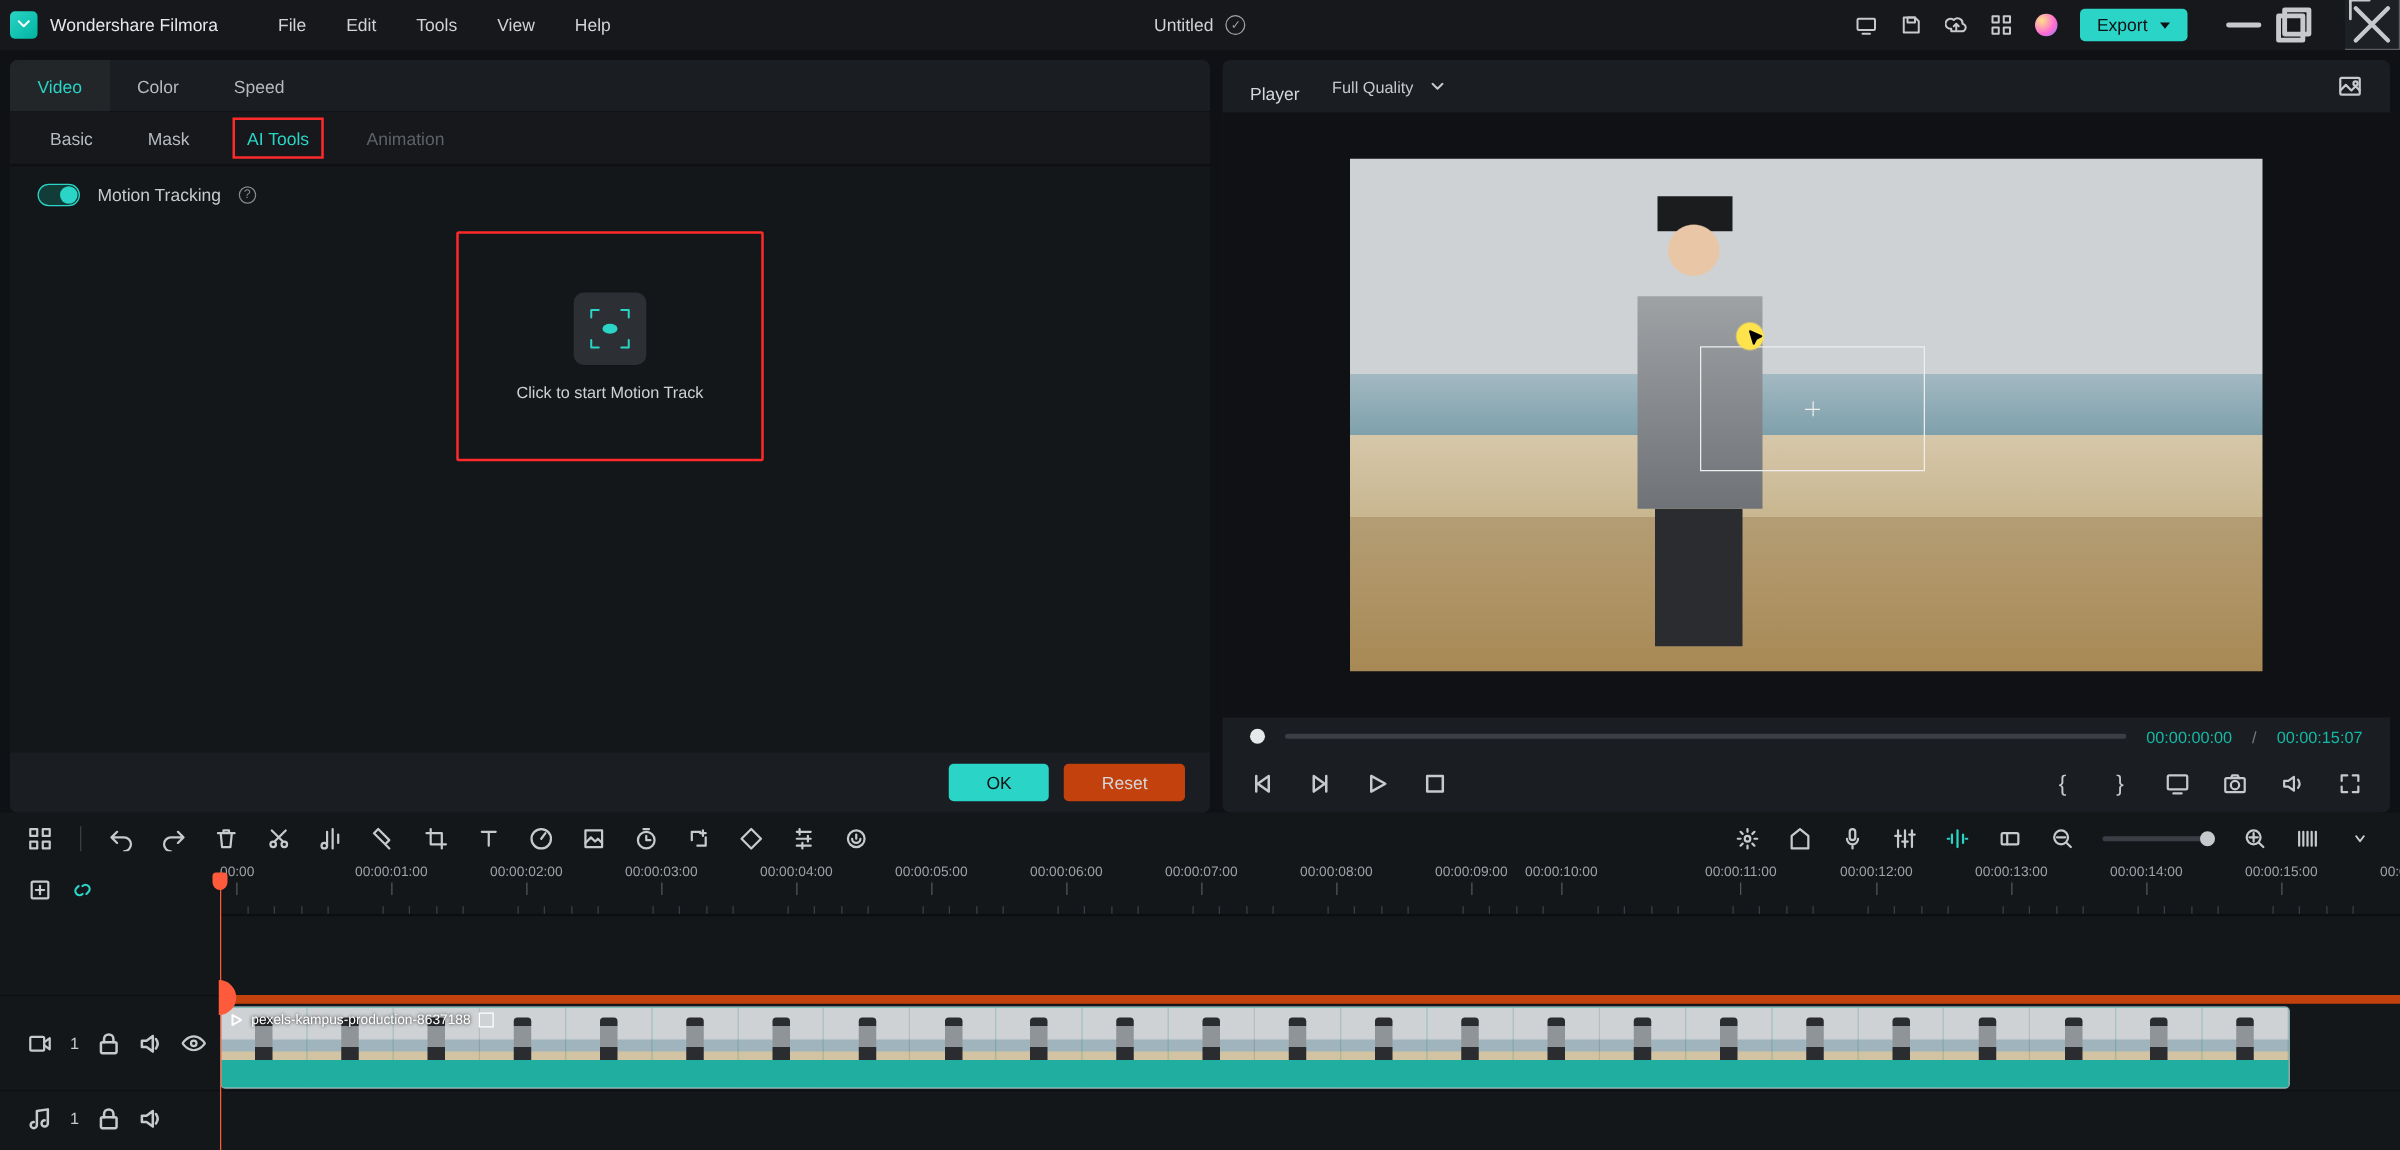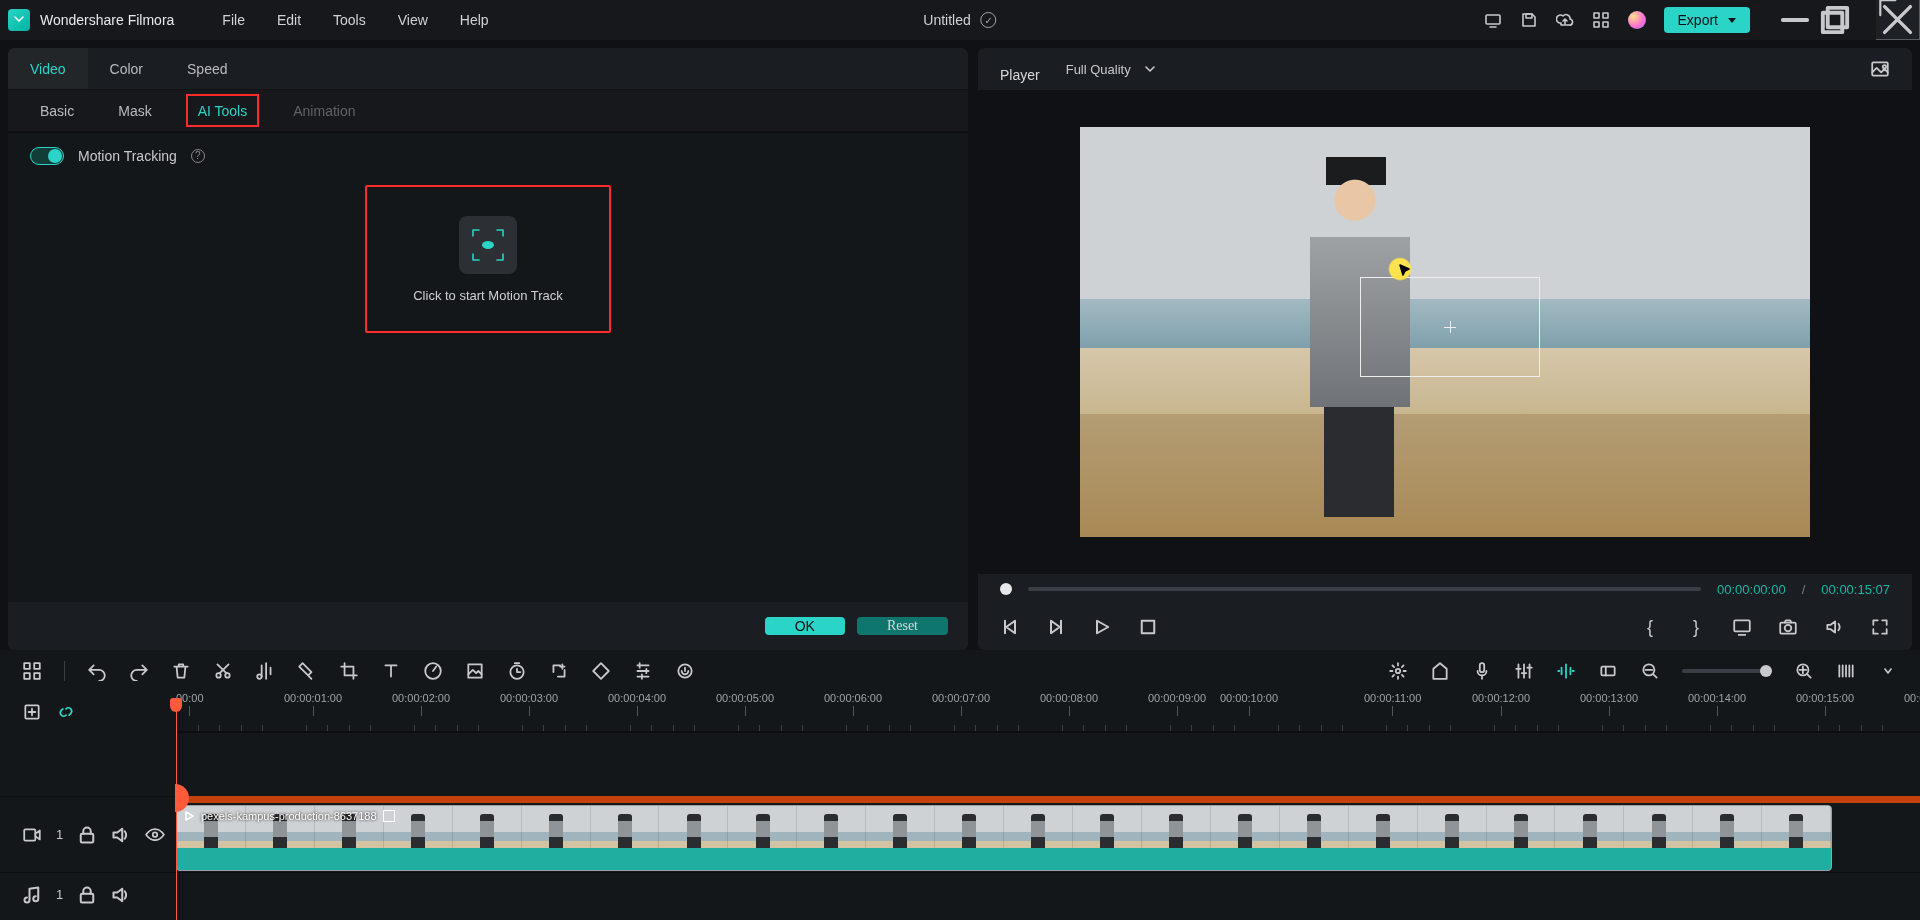--- a/index.html
+++ b/index.html
@@ -39,27 +39,27 @@
   .sec-head{display:flex;align-items:center;gap:14px;padding:14px 22px;}
   .toggle{width:34px;height:18px;border-radius:9px;background:#3a3e44;border:1px solid #676b71;position:relative;}
   .toggle.on{background:#123c38;border-color:#2ad4c6;}
   .toggle .knob{position:absolute;top:1px;left:1px;width:14px;height:14px;border-radius:50%;background:#8b8f95;}
   .toggle.on .knob{left:17px;background:#2ad4c6;}
   .sec-title{font-size:14px;}
   .sec-hint{width:14px;height:14px;border:1px solid #888;border-radius:50%;font-size:10px;line-height:12px;text-align:center;color:#888;}
   .sec-body{padding:6px 22px 24px 22px;color:#8f9399;font-size:13px;}
   .smartcutout-body{display:flex;justify-content:center;padding-top:0;}
   .smartcutout-body .btn-hint{border-top:1px solid #3a3e44;width:60px;margin-bottom:8px;}
-  .mt-card{border:2px solid #ff2a2a;width:246px;height:148px;margin:0 auto;display:flex;flex-direction:column;align-items:center;justify-content:center;gap:14px;border-radius:2px;}
+  .mt-card{border:2px solid #ff2a2a;width:246px;height:184px;margin:0 auto;display:flex;flex-direction:column;align-items:center;justify-content:center;gap:14px;border-radius:2px;}
   .mt-icon{width:58px;height:58px;border-radius:8px;background:#2c3034;display:flex;align-items:center;justify-content:center;}
   .mt-icon svg{width:38px;height:38px;}
   .footer-btns{height:48px;display:flex;justify-content:flex-end;align-items:center;gap:12px;padding:0 20px;background:#1a1d21;}
-  .btn{height:18px;padding:0 30px;border-radius:4px;font-size:14px;display:flex;align-items:center;}
+  .btn{height:30px;padding:0 30px;border-radius:4px;font-size:14px;display:flex;align-items:center;}
   .btn.primary{background:#2ad4c6;color:#0f1114;}
-  .btn.sec{background:#0f766e;color:#d6d8db;font-family:Liberation Serif, serif;}
+  .btn.sec{background:#c2410c;color:#d6d8db;}
   
   .player-head{height:42px;display:flex;align-items:center;gap:26px;padding:0 22px;}
   .player-head .tab{font-size:14px;color:#d6d8db;margin-top:12px;}
   .player-head .snap{margin-left:auto;}
   .viewport{flex:1;display:flex;align-items:center;justify-content:center;background:#0f1114;position:relative;}
   .video-frame{width:730px;height:410px;background:linear-gradient(#cfd2d4 0%,#cfd2d4 42%,#a3b9c2 42%,#7ea0ab 54%,#d6c7aa 54%,#c8b68f 70%,#b49d74 70%,#a88955 100%);position:relative;overflow:hidden;}
   .runner{position:absolute;left:200px;top:30px;width:150px;height:360px;background:radial-gradient(circle at 50% 12%,#e8c6a6 0 20px,transparent 21px),linear-gradient(#1b1c1e,#1b1c1e) 46px 0/60px 28px no-repeat,linear-gradient(#9ea2a5,#6f7377) 30px 80px/100px 170px no-repeat,linear-gradient(#2a2c2f,#2a2c2f) 44px 250px/70px 110px no-repeat;}
   .track-box{position:absolute;border:1px solid #eee;left:280px;top:150px;width:180px;height:100px;}
   .track-box::before,.track-box::after{content:"";position:absolute;background:#eee;}
   .track-box::before{left:calc(50% - .5px);top:calc(50% - 6px);width:1px;height:12px;}

